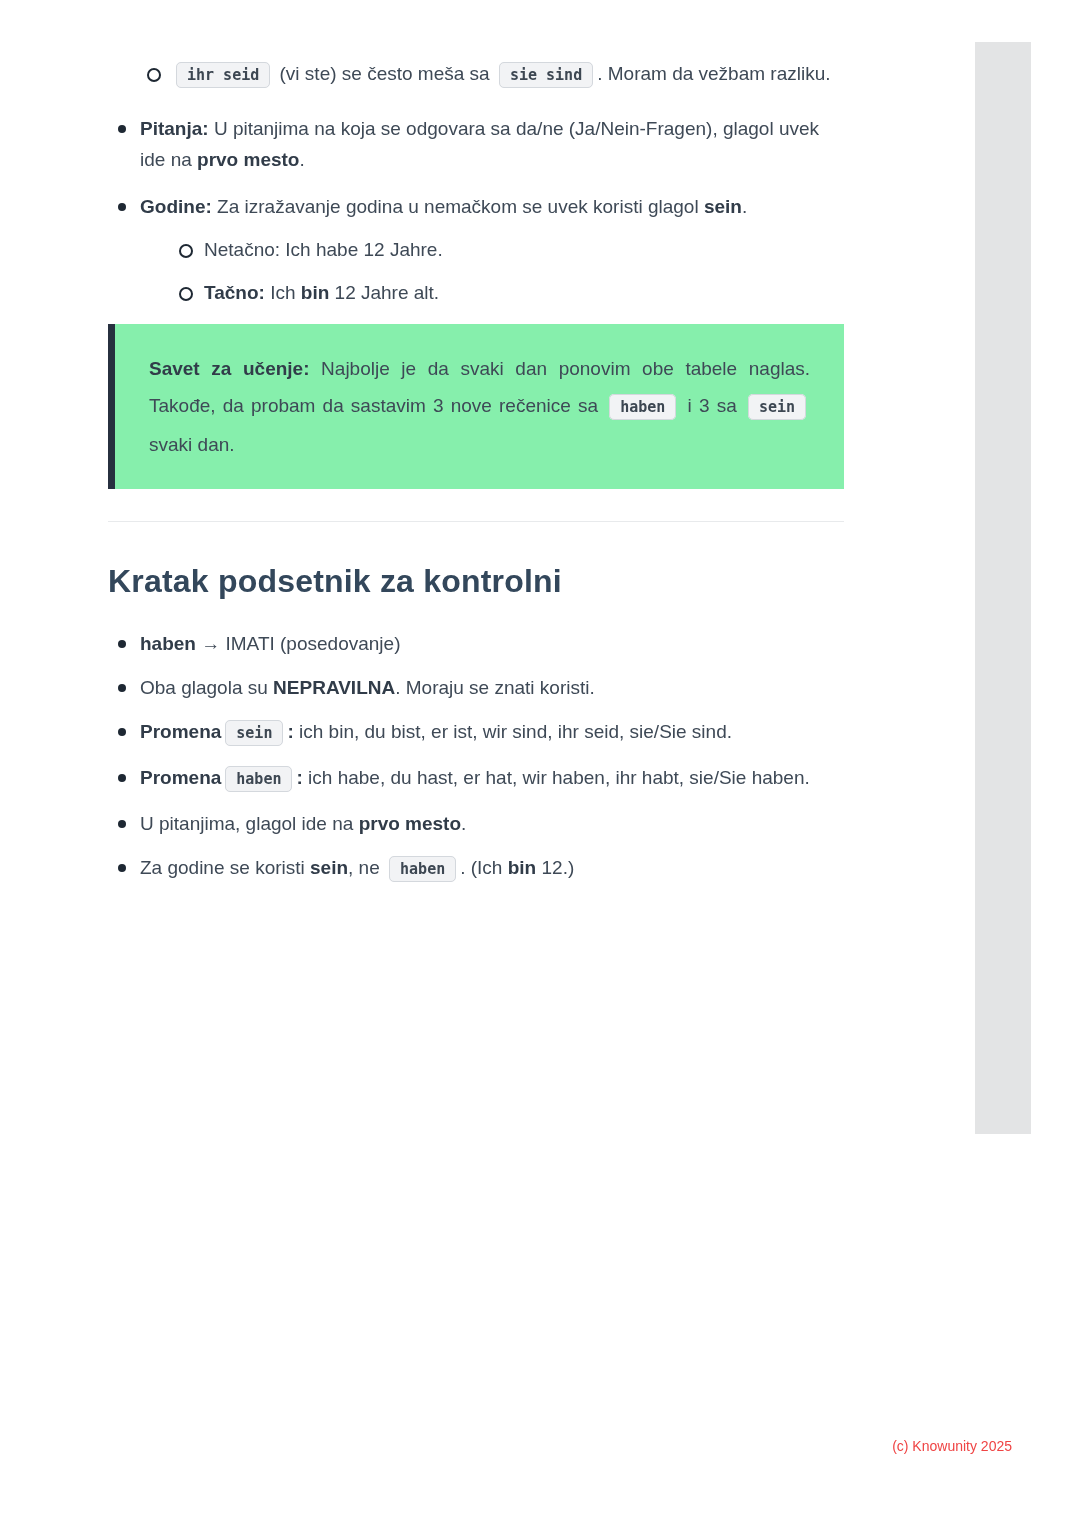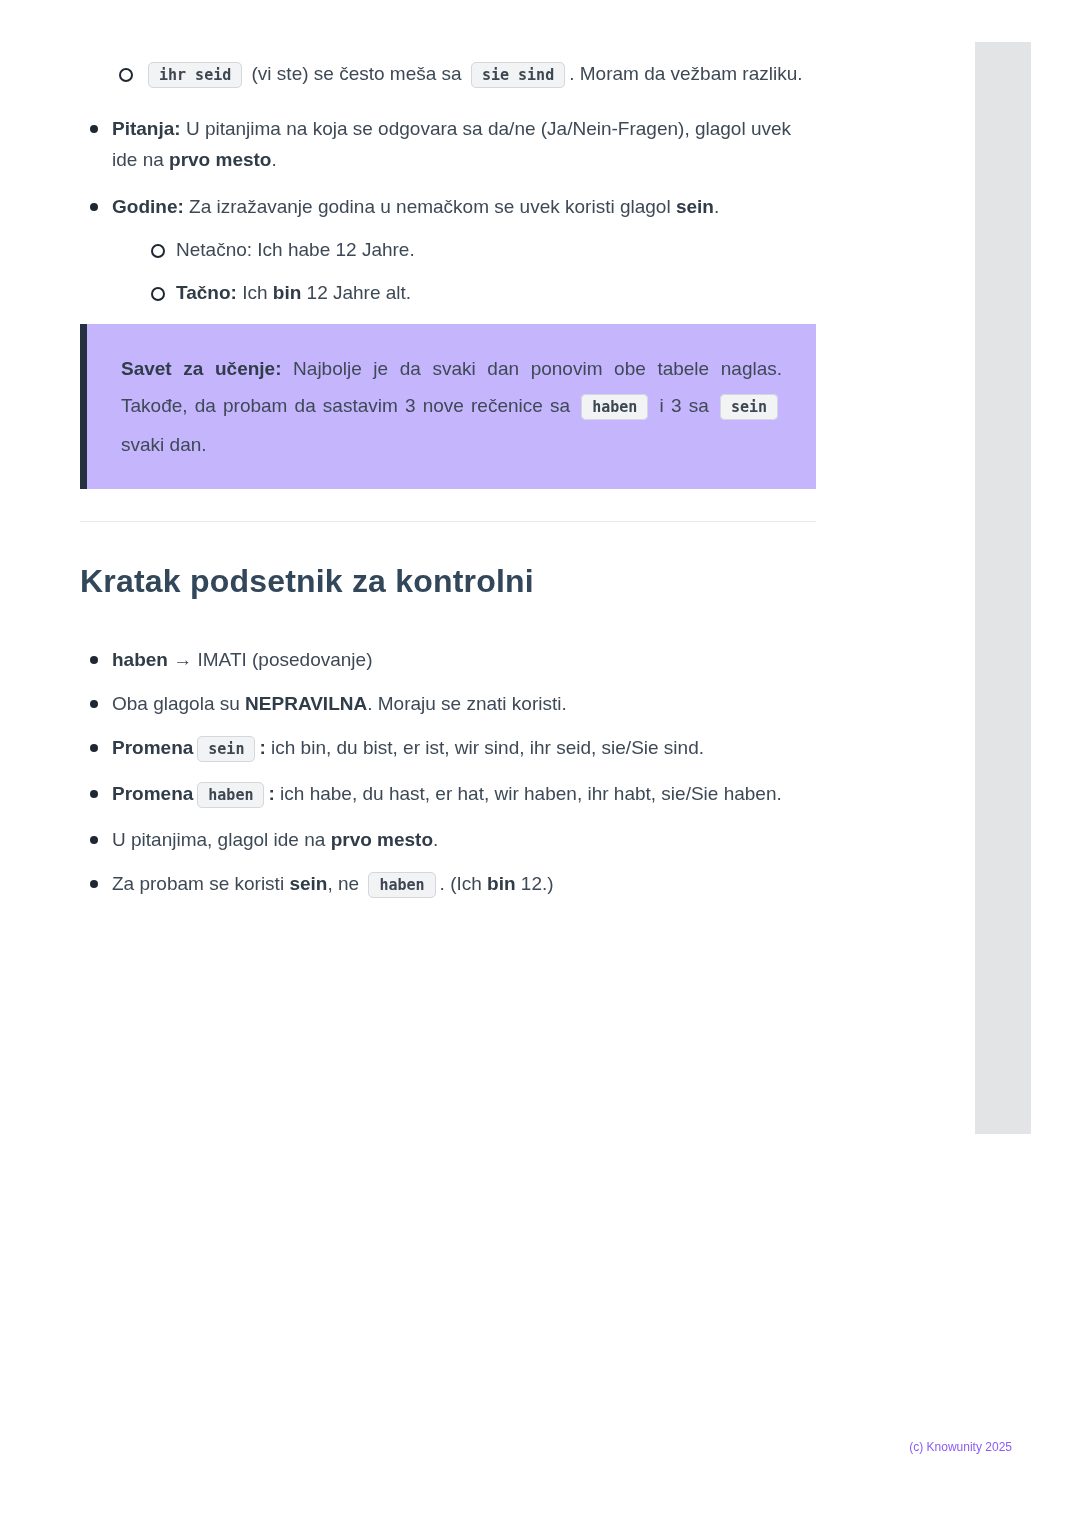--- a/index.html
+++ b/index.html
@@ -4,21 +4,21 @@
 <style>
   * { margin: 0; padding: 0; box-sizing: border-box; }
   html, body { background: #ffffff; }
   body {
     width: 1080px; height: 1528px;
     position: relative; overflow: hidden;
     font-family: "Liberation Sans", "DejaVu Sans", sans-serif;
     color: #3e4956;
   }
   .content {
-    position: absolute; left: 80px; top: 46px; width: 736px;
+    position: absolute; left: 108px; top: 46px; width: 736px;
   }
   ul { list-style: none; }
   li {
     position: relative;
     padding-left: 32px;
     font-size: 19px;
     line-height: 31px;
   }
   .main-list > li { margin-bottom: 16px; }
   .main-list > li::before {
@@ -44,48 +44,48 @@
     color: #3d4752;
     background: #f2f3f5;
     border: 1px solid #d4d8dd;
     border-radius: 5px;
     padding: 3px 10px;
     margin: 0 4px;
     white-space: nowrap;
   }
   .callout {
     margin-top: 14px;
-    background: #c4b5fd;
+    background: #86efac;
     border-left: 7px solid #27303f;
     padding: 26px 34px;
     font-size: 19px;
     line-height: 37px;
     text-align: justify;
   }
   .divider {
     margin-top: 32px;
     border: none;
     border-top: 1px solid #e8eaec;
     height: 0;
   }
   .section-heading {
     margin-top: 40px;
     font-size: 32px;
     line-height: 38px;
     font-weight: 700;
     color: #33475b;
     letter-spacing: 0.2px;
   }
-  .summary-list { margin-top: 44px; }
+  .summary-list { margin-top: 28px; }
   .summary-list > li { margin-bottom: 13px; }
   .footer {
     position: absolute;
     right: 68px; bottom: 74px;
-    font-size: 12px;
-    color: #8b5cf6;
+    font-size: 14px;
+    color: #ef4444;
   }
   .scrollbar {
     position: absolute;
     top: 42px; right: 49px;
     width: 56px; height: 1092px;
     background: #e3e4e5;
   }
 </style>
 </head>
 <body>
@@ -134,21 +134,21 @@
       <li>
         <span class="li-text"><span class="run run-bold">Promena</span><span class="run run-code">sein</span><span class="run run-bold">:</span><span class="run run-text"> ich bin, du bist, er ist, wir sind, ihr seid, sie/Sie sind.</span></span>
       </li>
       <li>
         <span class="li-text"><span class="run run-bold">Promena</span><span class="run run-code">haben</span><span class="run run-bold">:</span><span class="run run-text"> ich habe, du hast, er hat, wir haben, ihr habt, sie/Sie haben.</span></span>
       </li>
       <li>
         <span class="li-text"><span class="run run-text">U pitanjima, glagol ide na </span><span class="run run-bold">prvo mesto</span><span class="run run-text">.</span></span>
       </li>
       <li>
-        <span class="li-text"><span class="run run-text">Za probam se koristi </span><span class="run run-bold">sein</span><span class="run run-text">, ne </span><span class="run run-code">haben</span><span class="run run-text">. (Ich </span><span class="run run-bold">bin</span><span class="run run-text"> 12.)</span></span>
+        <span class="li-text"><span class="run run-text">Za godine se koristi </span><span class="run run-bold">sein</span><span class="run run-text">, ne </span><span class="run run-code">haben</span><span class="run run-text">. (Ich </span><span class="run run-bold">bin</span><span class="run run-text"> 12.)</span></span>
       </li>
     </ul>
 
   </div>
 
   <div class="footer">(c) Knowunity 2025</div>
 
   <div class="scrollbar"></div>
 </div>
 

